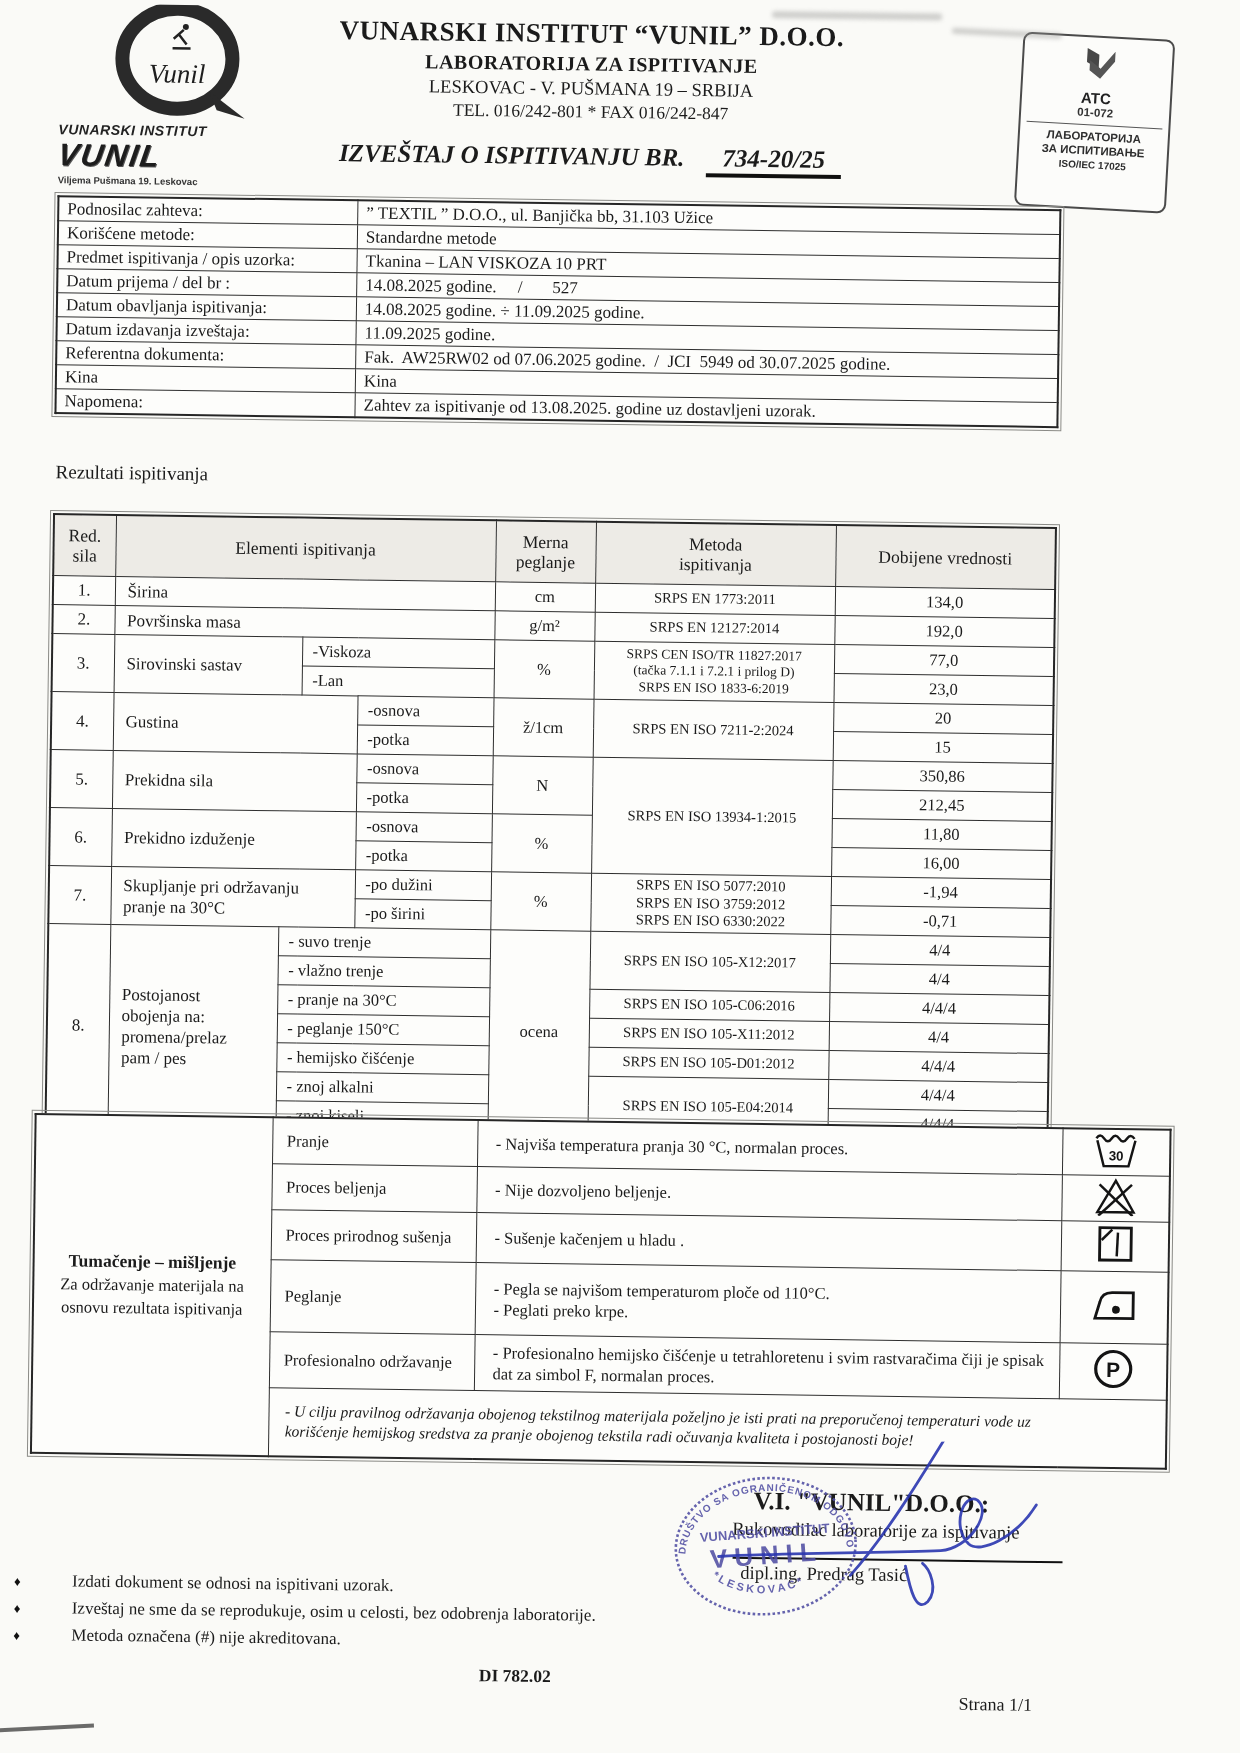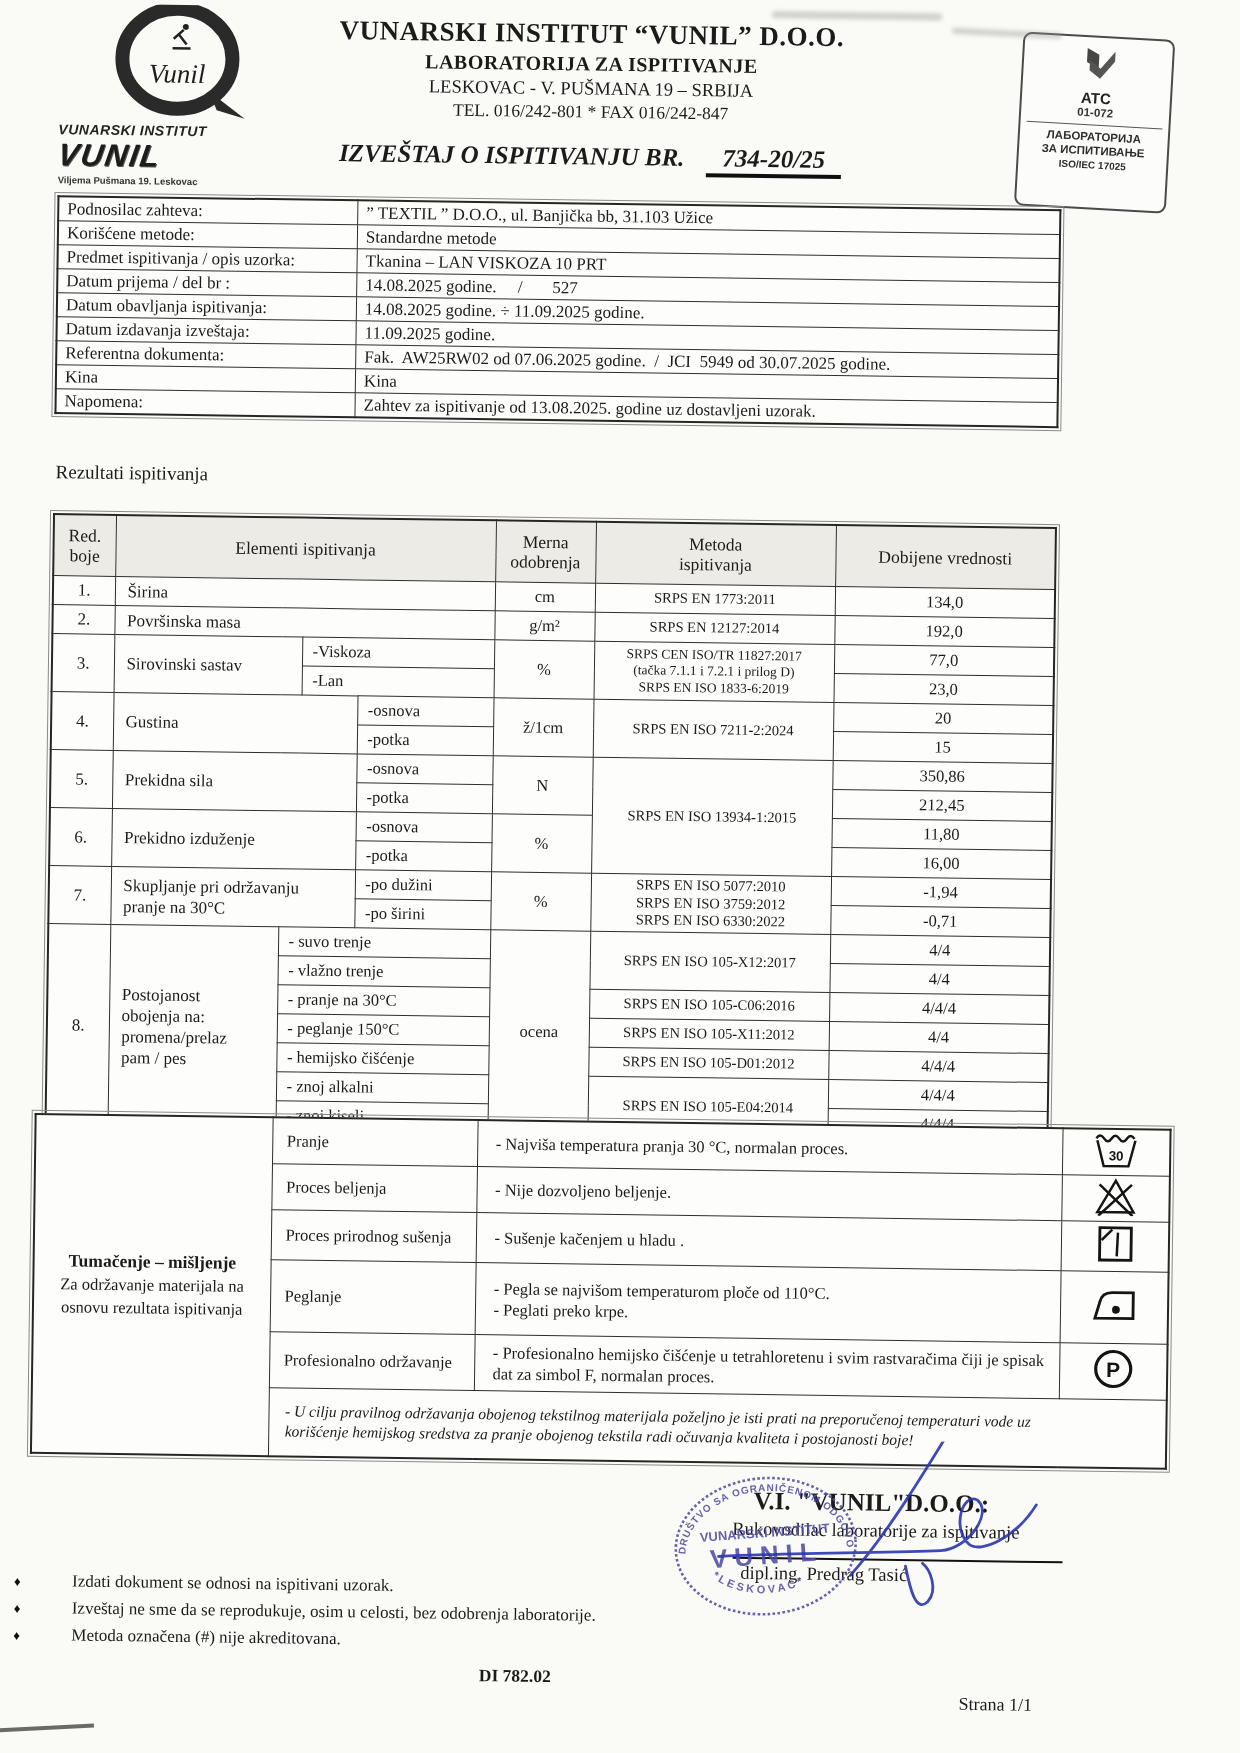--- a/index.html
+++ b/index.html
@@ -188,24 +188,24 @@
           <col style="width:20px">
           <col style="width:56px">
           <col style="width:136px">
           <col style="width:100px">
           <col style="width:240px">
           <col>
         </colgroup>
     <tbody>
           <tr class="hdr">
       <td>Red.
-boje</td>
+sila</td>
       <td colspan="4">Elementi ispitivanja</td>
       <td>Merna
-odobrenja</td>
+peglanje</td>
       <td>Metoda
 ispitivanja</td>
       <td>Dobijene vrednosti</td>
     </tr>
     <tr class="r">
       <td class="num">1.</td>
       <td colspan="4" class="lbl">Širina</td>
       <td class="unit">cm</td>
       <td class="method">SRPS EN 1773:2011</td>
       <td class="val">134,0</td>

